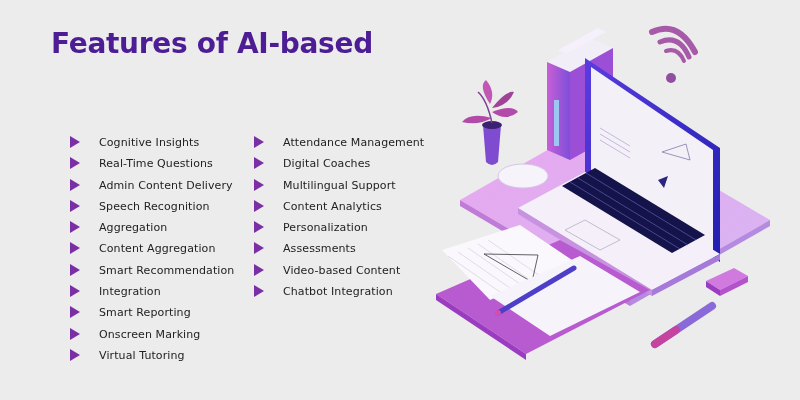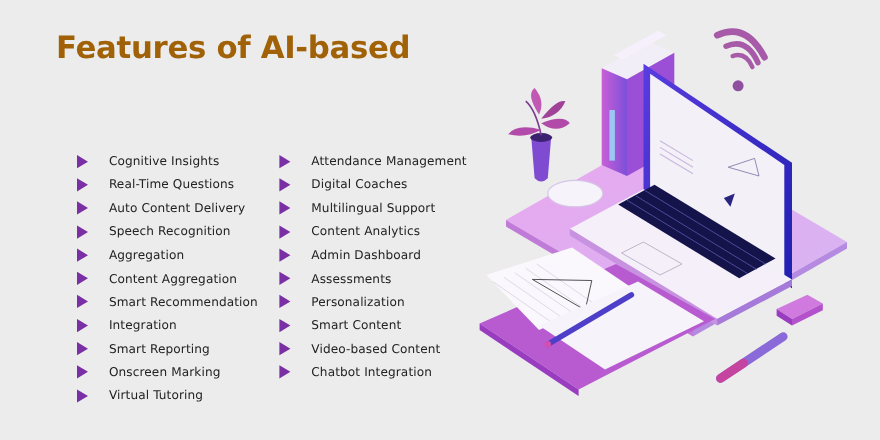--- a/index.html
+++ b/index.html
@@ -7,28 +7,28 @@
     width: 800px; height: 400px; overflow: hidden;
     background: #ececec;
     font-family: "DejaVu Sans", sans-serif;
     position: relative;
   }
   .title {
     position: absolute; left: 51px; top: 26px;
     font-family: "DejaVu Sans", sans-serif;
     font-weight: bold;
     font-size: 28px; line-height: 36px;
-    color: #a16207; letter-spacing: -0.3px;
+    color: #4c1d95; letter-spacing: -0.3px;
   }
   .title div { white-space: nowrap; }
   .col { position: absolute; top: 136px; }
   .col.left { left: 50px; }
   .col.right { left: 234px; }
   .item {
-    display: flex; align-items: center;
+    display: flex; 
     height: 21.3px;
     padding-left: 20px;
   }
   .bullet {
     width: 0; height: 0;
     border-top: 6px solid transparent;
     border-bottom: 6px solid transparent;
     border-left: 10px solid #7b2fa5;
     margin-right: 19px;
     flex: none;
@@ -50,21 +50,21 @@
   <div class="item">
       <span class="bullet"></span>
       <span class="item-label">Cognitive Insights</span>
     </div>
   <div class="item">
       <span class="bullet"></span>
       <span class="item-label">Real-Time Questions</span>
     </div>
   <div class="item">
       <span class="bullet"></span>
-      <span class="item-label">Auto Content Delivery</span>
+      <span class="item-label">Admin Content Delivery</span>
     </div>
   <div class="item">
       <span class="bullet"></span>
       <span class="item-label">Speech Recognition</span>
     </div>
   <div class="item">
       <span class="bullet"></span>
       <span class="item-label">Aggregation</span>
     </div>
   <div class="item">
@@ -105,33 +105,25 @@
   <div class="item">
       <span class="bullet"></span>
       <span class="item-label">Multilingual Support</span>
     </div>
   <div class="item">
       <span class="bullet"></span>
       <span class="item-label">Content Analytics</span>
     </div>
   <div class="item">
       <span class="bullet"></span>
-      <span class="item-label">Admin Dashboard</span>
+      <span class="item-label">Personalization</span>
     </div>
   <div class="item">
       <span class="bullet"></span>
       <span class="item-label">Assessments</span>
-    </div>
-  <div class="item">
-      <span class="bullet"></span>
-      <span class="item-label">Personalization</span>
-    </div>
-  <div class="item">
-      <span class="bullet"></span>
-      <span class="item-label">Smart Content</span>
     </div>
   <div class="item">
       <span class="bullet"></span>
       <span class="item-label">Video-based Content</span>
     </div>
   <div class="item">
       <span class="bullet"></span>
       <span class="item-label">Chatbot Integration</span>
     </div>
 </div>

